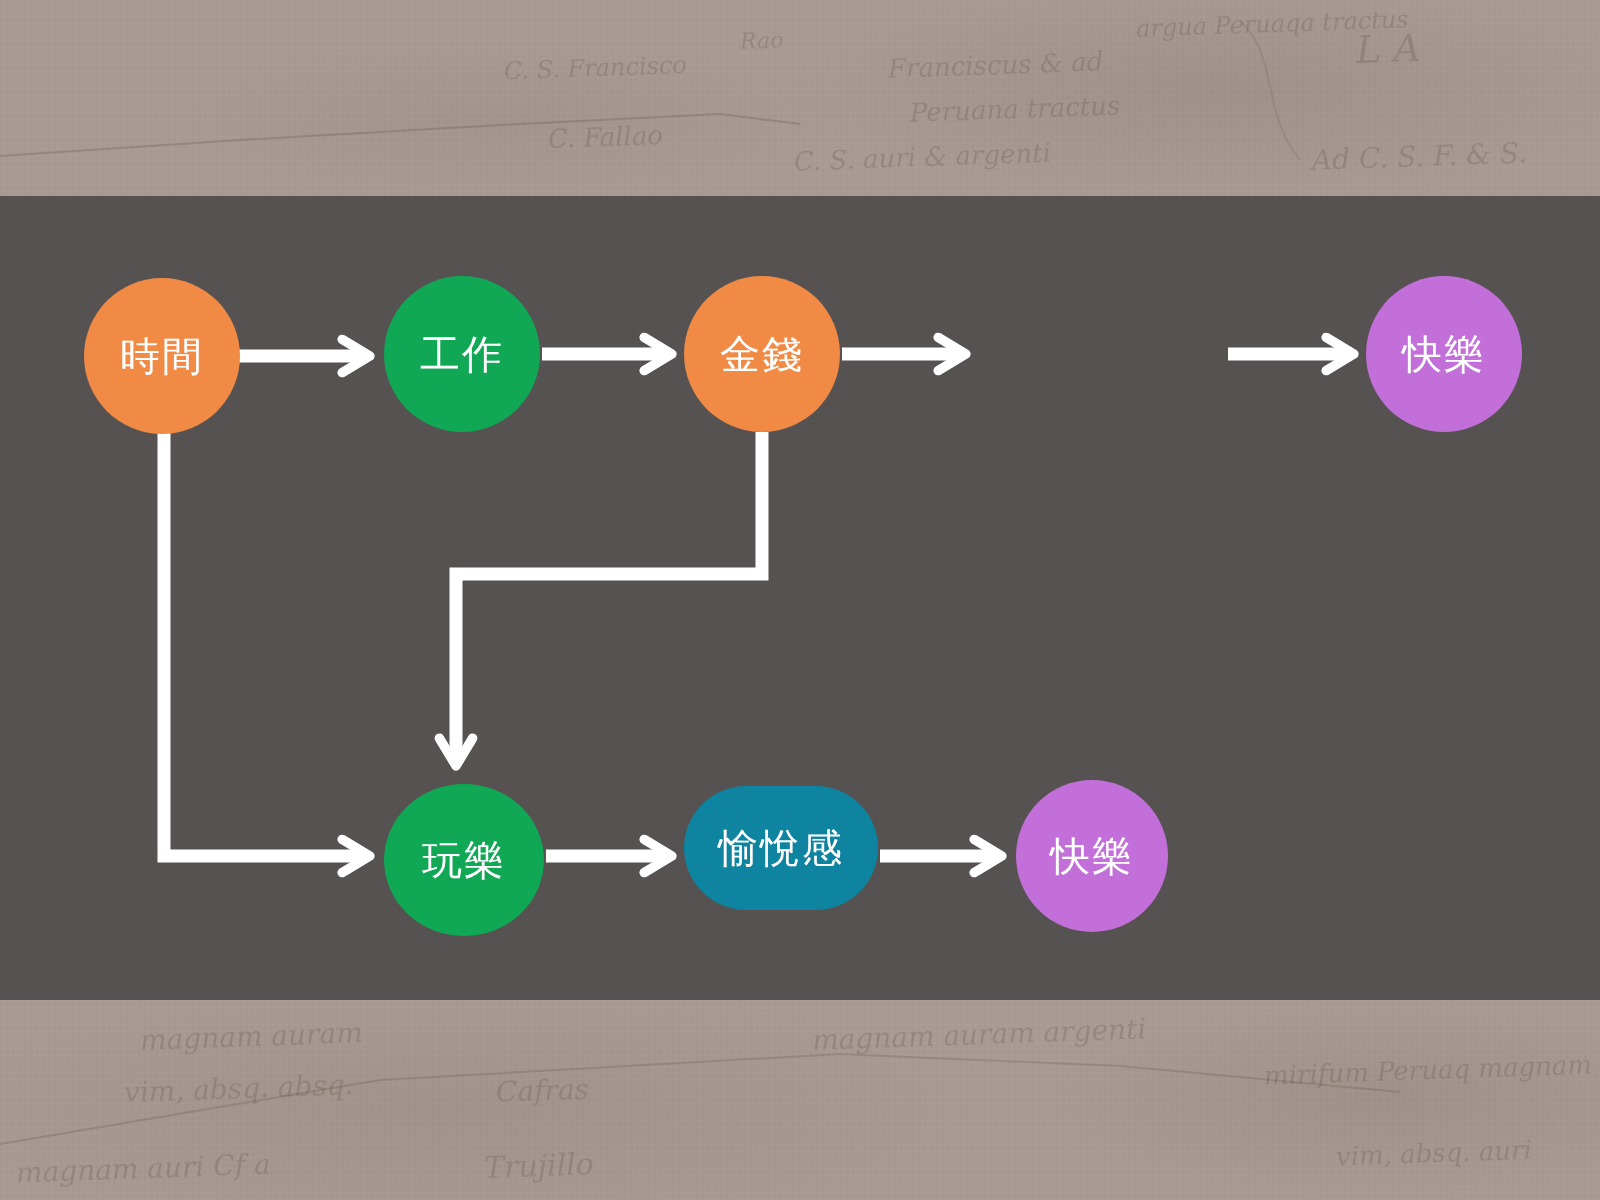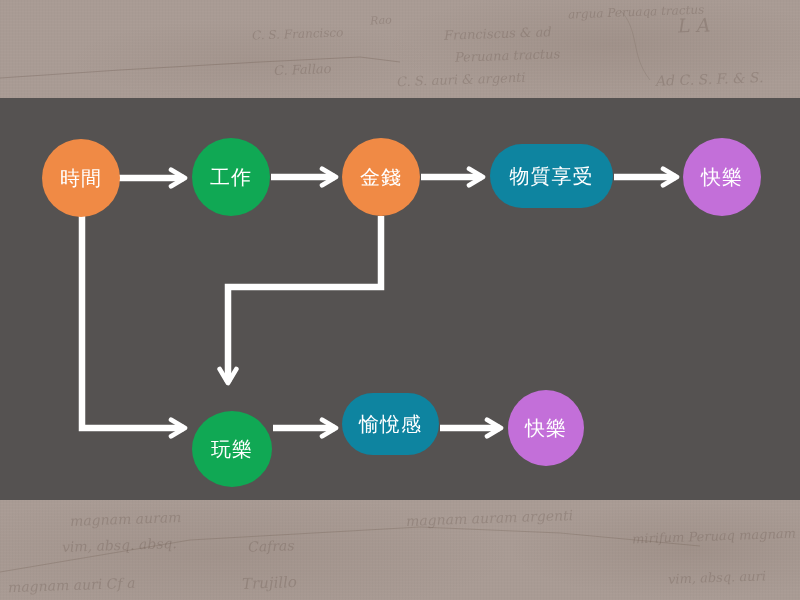--- a/index.html
+++ b/index.html
@@ -57,21 +57,21 @@
   .orange { background:#f08a45; }
   .green  { background:#10a854; }
   .teal   { background:#0e84a0; }
   .purple { background:#c36fd9; }
 
   .n-time      { left:42px;  top:139px; width:78px;  height:78px; }
   .n-work      { left:192px; top:138px; width:78px;  height:78px; }
   .n-money     { left:342px; top:138px; width:78px;  height:78px; }
   .n-material  { left:490px; top:144px; width:123px; height:64px; }
   .n-happy-top { left:683px; top:138px; width:78px;  height:78px; }
-  .n-play      { left:192px; top:411px; width:80px;  height:76px; }
+  .n-play      { left:192px; top:392px; width:80px;  height:76px; }
   .n-pleasure  { left:342px; top:393px; width:97px;  height:62px; border-radius:33px; }
   .n-happy-bot { left:508px; top:390px; width:76px;  height:76px; }
 </style>
 </head>
 <body>
 
 <div class="stage">
 
   <div class="texture">
     <span class="f0">Rao</span>
@@ -114,19 +114,18 @@
       <path d="M381,216 L381,287 L228,287 L228,382" marker-end="url(#arrow)"></path>
       <path d="M82,215 L82,428 L184,428" marker-end="url(#arrow)"></path>
       <path d="M273,428 L335,428" marker-end="url(#arrow)"></path>
       <path d="M440,428 L500,428" marker-end="url(#arrow)"></path>
     </g>
   </svg>
 
   <div class="node circle orange n-time">時間</div>
   <div class="node circle green  n-work">工作</div>
   <div class="node circle orange n-money">金錢</div>
-  <div class="node pill   teal   n-material">物質享受</div>
   <div class="node circle purple n-happy-top">快樂</div>
   <div class="node circle green  n-play">玩樂</div>
   <div class="node pill   teal   n-pleasure">愉悅感</div>
   <div class="node circle purple n-happy-bot">快樂</div>
 
 </div>
 
 </body></html>

